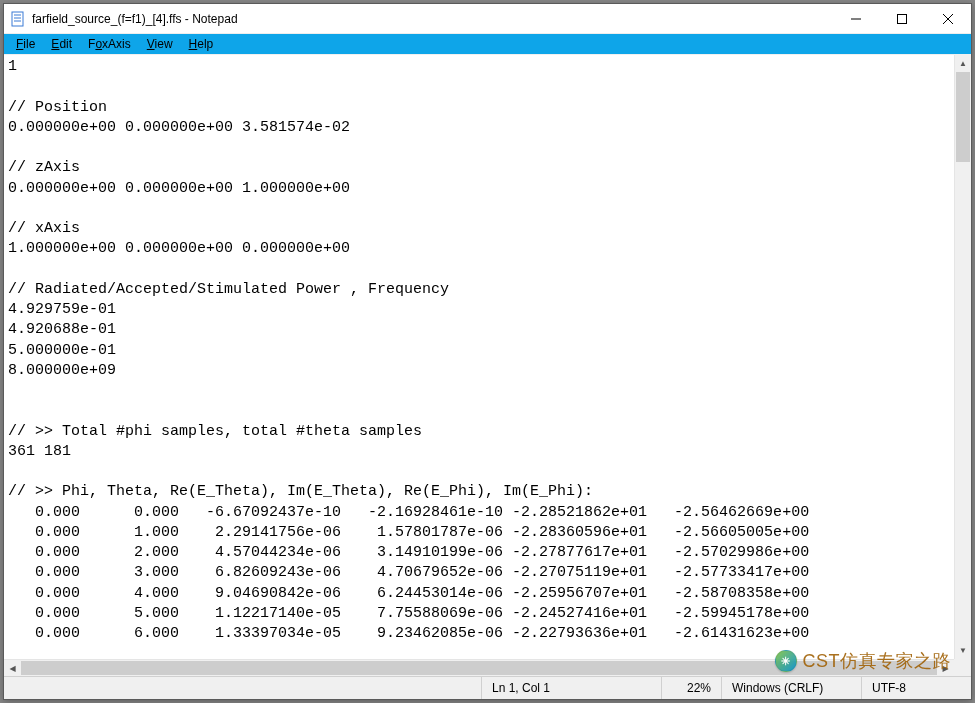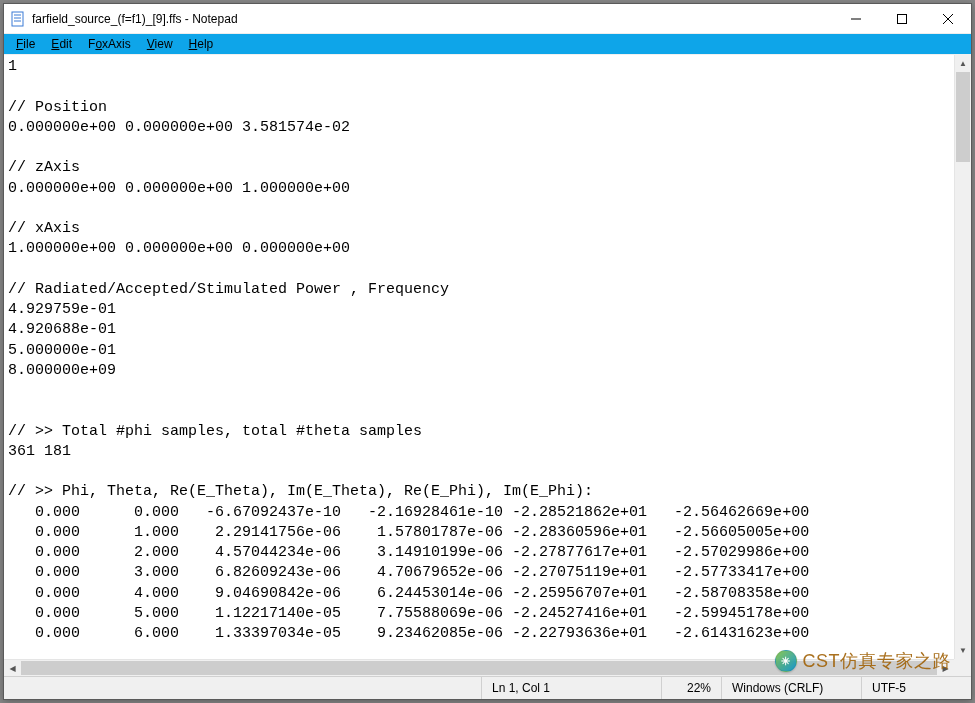--- a/index.html
+++ b/index.html
@@ -155,21 +155,21 @@
 
   <div class="titlebar">
     <span class="icon">
       <svg width="16" height="16" viewBox="0 0 16 16">
         <rect x="2" y="1" width="11" height="14" fill="#fff" stroke="#3a7bd5" stroke-width="1"></rect>
         <line x1="4" y1="4" x2="11" y2="4" stroke="#3a7bd5" stroke-width="1"></line>
         <line x1="4" y1="7" x2="11" y2="7" stroke="#3a7bd5" stroke-width="1"></line>
         <line x1="4" y1="10" x2="11" y2="10" stroke="#3a7bd5" stroke-width="1"></line>
       </svg>
     </span>
-    <span class="title">farfield_source_(f=f1)_[9].ffs - Notepad</span>
+    <span class="title">farfield_source_(f=f1)_[4].ffs - Notepad</span>
     <div class="win-controls">
       <div class="win-btn">
         <svg width="10" height="10">
             <line x1="0" y1="5" x2="10" y2="5" stroke="#000" stroke-width="1"></line>
           </svg>
       </div>
       <div class="win-btn">
         <svg width="10" height="10">
             <rect x="0.5" y="0.5" width="9" height="9" fill="none" stroke="#000" stroke-width="1"></rect>
           </svg>
@@ -239,21 +239,21 @@
       <div class="sb-btn-h">▶</div>
     </div>
     <div class="sb-corner"></div>
   </div>
 
   <div class="statusbar">
     <div class="status-spacer"></div>
     <div class="status-cell ln">Ln 1, Col 1</div>
     <div class="status-cell zoom">22%</div>
     <div class="status-cell eol">Windows (CRLF)</div>
-    <div class="status-cell enc">UTF-5</div>
+    <div class="status-cell enc">UTF-8</div>
   </div>
 
   <div class="watermark">
     <div class="wm-icon">✳</div>
     <div class="wm-text">CST仿真专家之路</div>
   </div>
 
 </div>
 
 </body></html>

